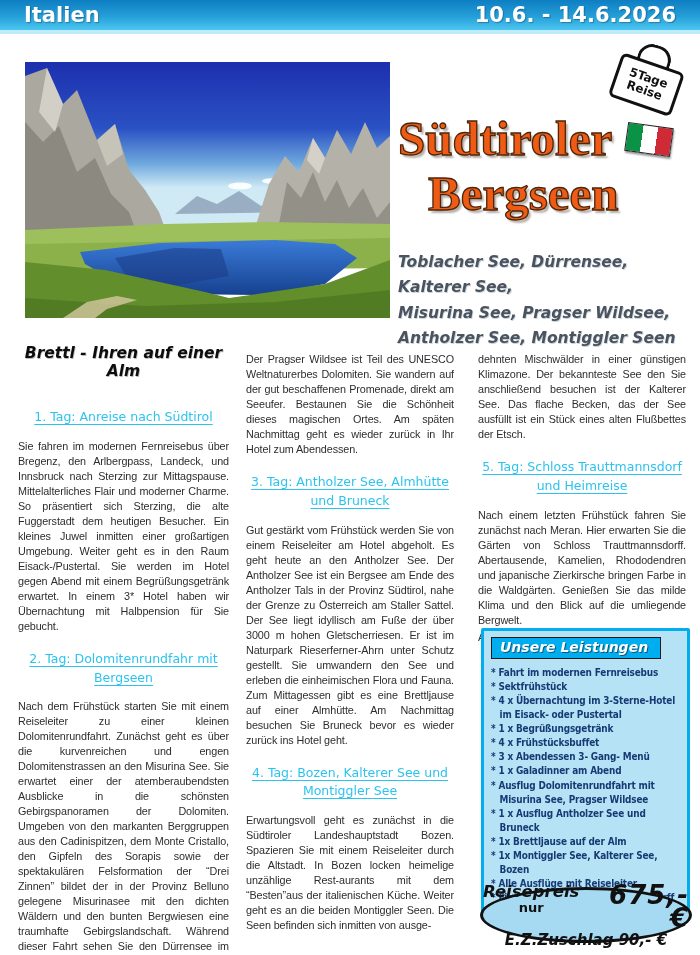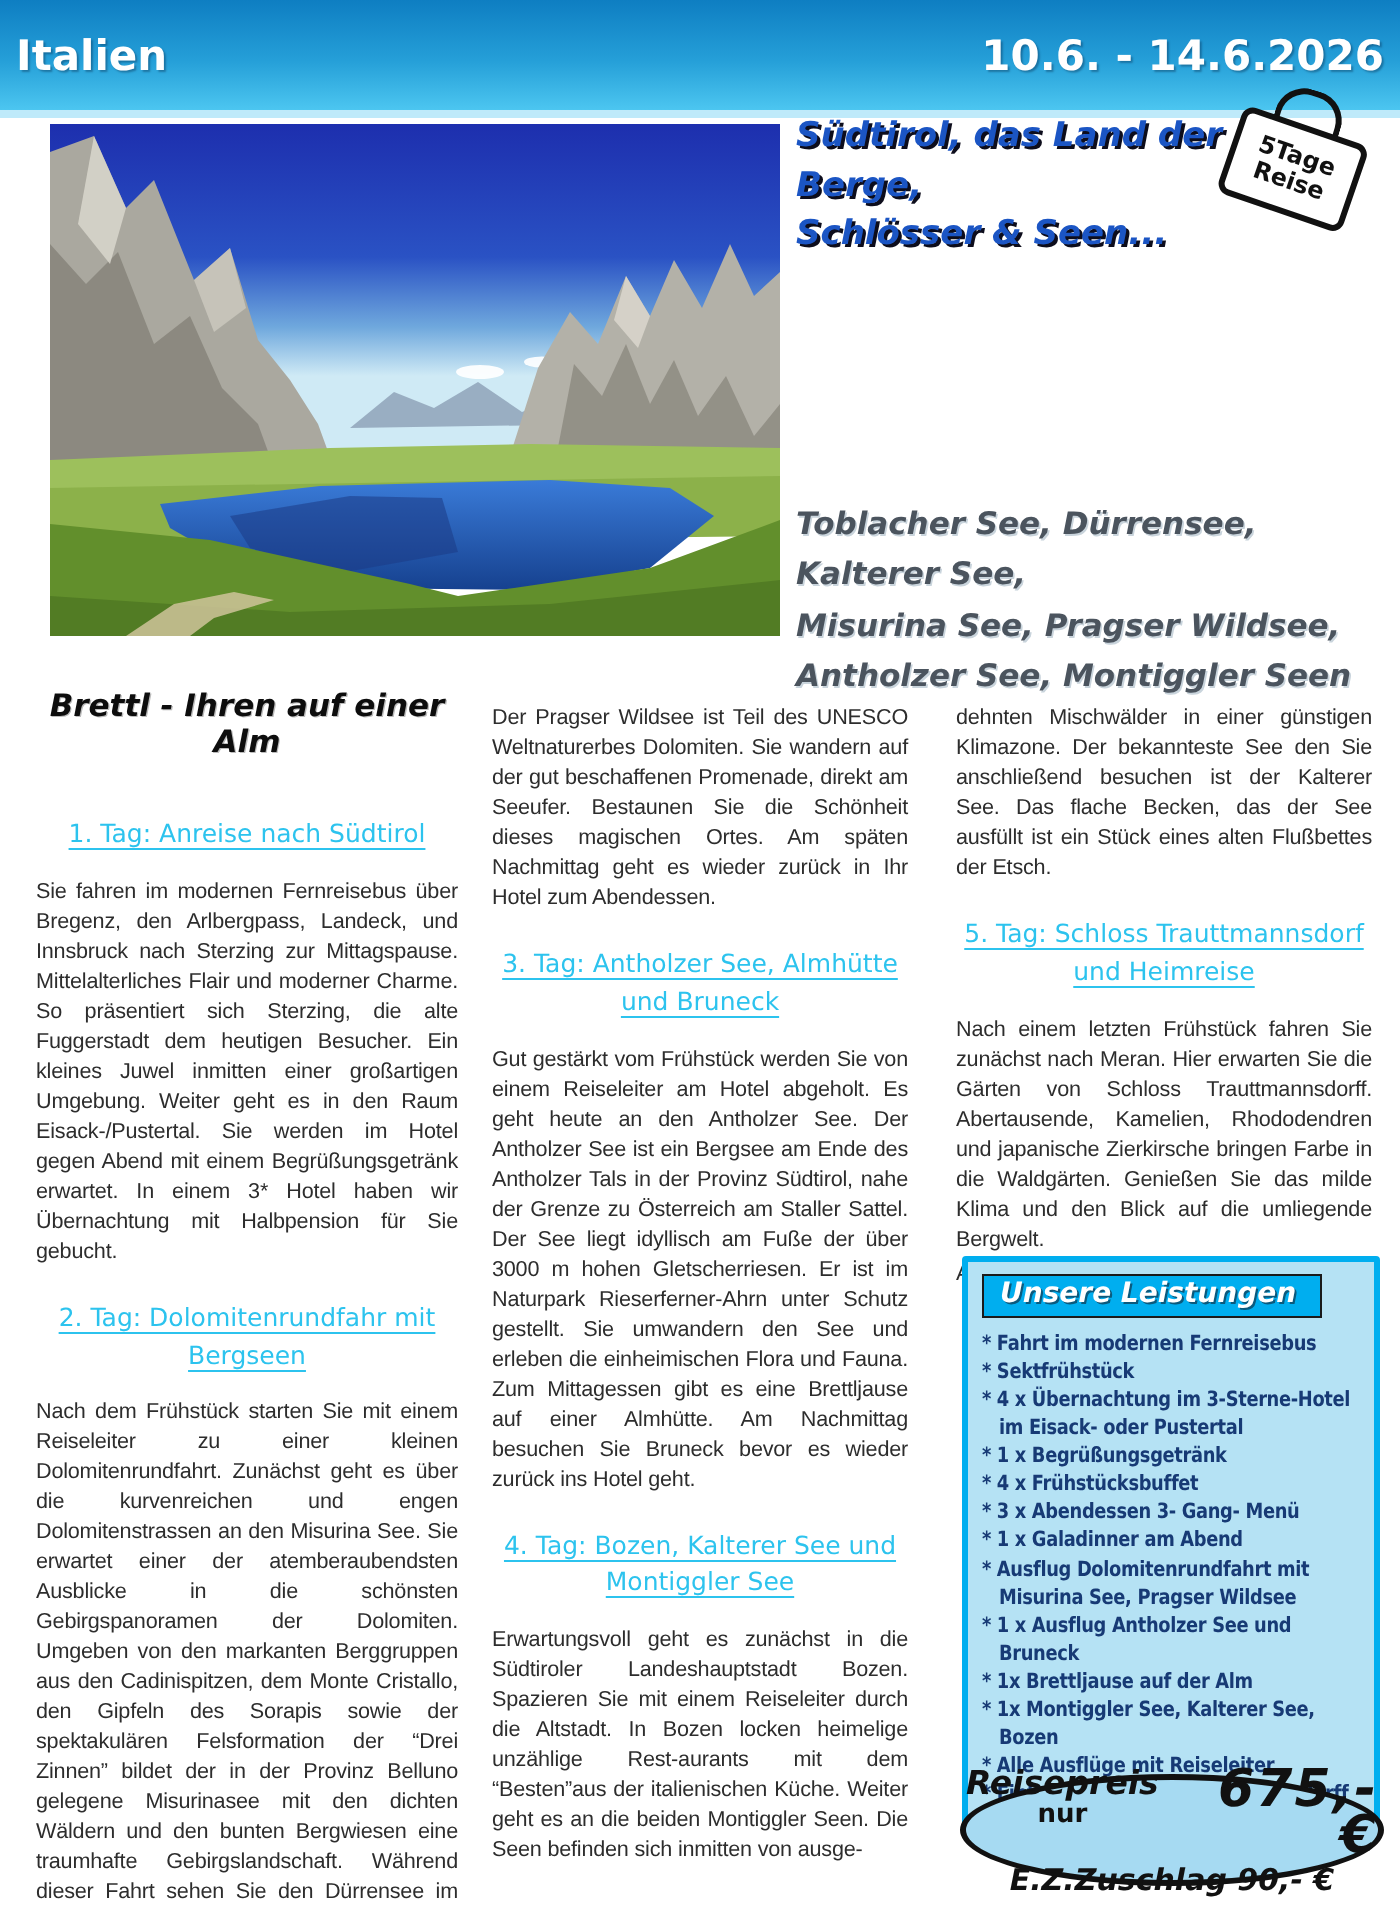--- a/index.html
+++ b/index.html
@@ -5,25 +5,25 @@
   html,body { margin:0; padding:0; }
   body {
     width:700px; height:955px; position:relative; overflow:hidden;
     background:#ffffff;
     font-family:"Liberation Sans", sans-serif;
   }
   .page { position:absolute; inset:0; }
 
   
   .topbar {
-    position:absolute; left:0; top:0; width:700px; height:59px;
+    position:absolute; left:0; top:0; width:700px; height:34px;
     background:linear-gradient(180deg,#0e7ec2 0%, #259fd8 55%, #4cc6f0 100%);
     border-bottom:4px solid #bfeafa;
     display:flex; justify-content:space-between; align-items:center;
-    padding:0 8px; box-sizing:border-box;
+    padding:0 24px; box-sizing:border-box;
     color:#fff; font-family:"DejaVu Sans", sans-serif; font-weight:bold; font-size:21px;
     text-shadow:1px 1px 1px rgba(0,30,60,.35);
   }
 
   
   .photo { position:absolute; left:25px; top:62px; width:365px; height:256px; }
   .photo svg { display:block; width:100%; height:100%; }
 
   
   .tagline {
@@ -170,33 +170,36 @@
       <polygon points="0,178 365,168 365,206 0,210" fill="#8cb14a"></polygon>
       <polygon points="0,168 140,162 240,160 365,162 365,176 0,182" fill="#9dc05c"></polygon>
       <polygon points="55,190 135,181 250,178 310,182 332,196 300,222 240,233 150,232 88,218 60,202" fill="url(#lake)"></polygon>
       <polygon points="90,196 150,186 196,187 204,214 142,225 100,212" fill="#1b3a85" opacity="0.55"></polygon>
       <polygon points="0,256 0,200 80,208 180,230 204,236 232,232 300,222 365,198 365,256" fill="#628f2c"></polygon>
       <polygon points="0,256 0,236 120,244 250,240 365,228 365,256" fill="#527c24"></polygon>
       <polygon points="38,256 62,240 92,234 112,238 82,247 70,256" fill="#cfc49a" opacity="0.85"></polygon>
     </svg>
   </div>
 
-  <div class="tagline">
-    <div>Südtirol, das Land der Berge,</div>
-    <div>Schlösser &amp; Seen...</div>
-  </div>
 
   <div class="badge">
     <div class="badge-handle"></div>
     <div class="badge-body">
       <span>5Tage</span>
       <span>Reise</span>
     </div>
   </div>
 
+  <div class="title">
+    <div class="title-row">
+      <span class="title-text">Südtiroler</span>
+      <span class="flag"></span>
+    </div>
+    <div class="title-text title-line2">Bergseen</div>
+  </div>
 
   <div class="subtitle">
     <div>Toblacher See, Dürrensee, Kalterer See,</div>
     <div>Misurina See, Pragser Wildsee,</div>
     <div>Antholzer See,  Montiggler Seen</div>
   </div>
 
   <div class="col col1">
     <div class="intro">Brettl - Ihren auf einer Alm</div>
     <div class="dayhead">1. Tag: Anreise nach Südtirol</div>

